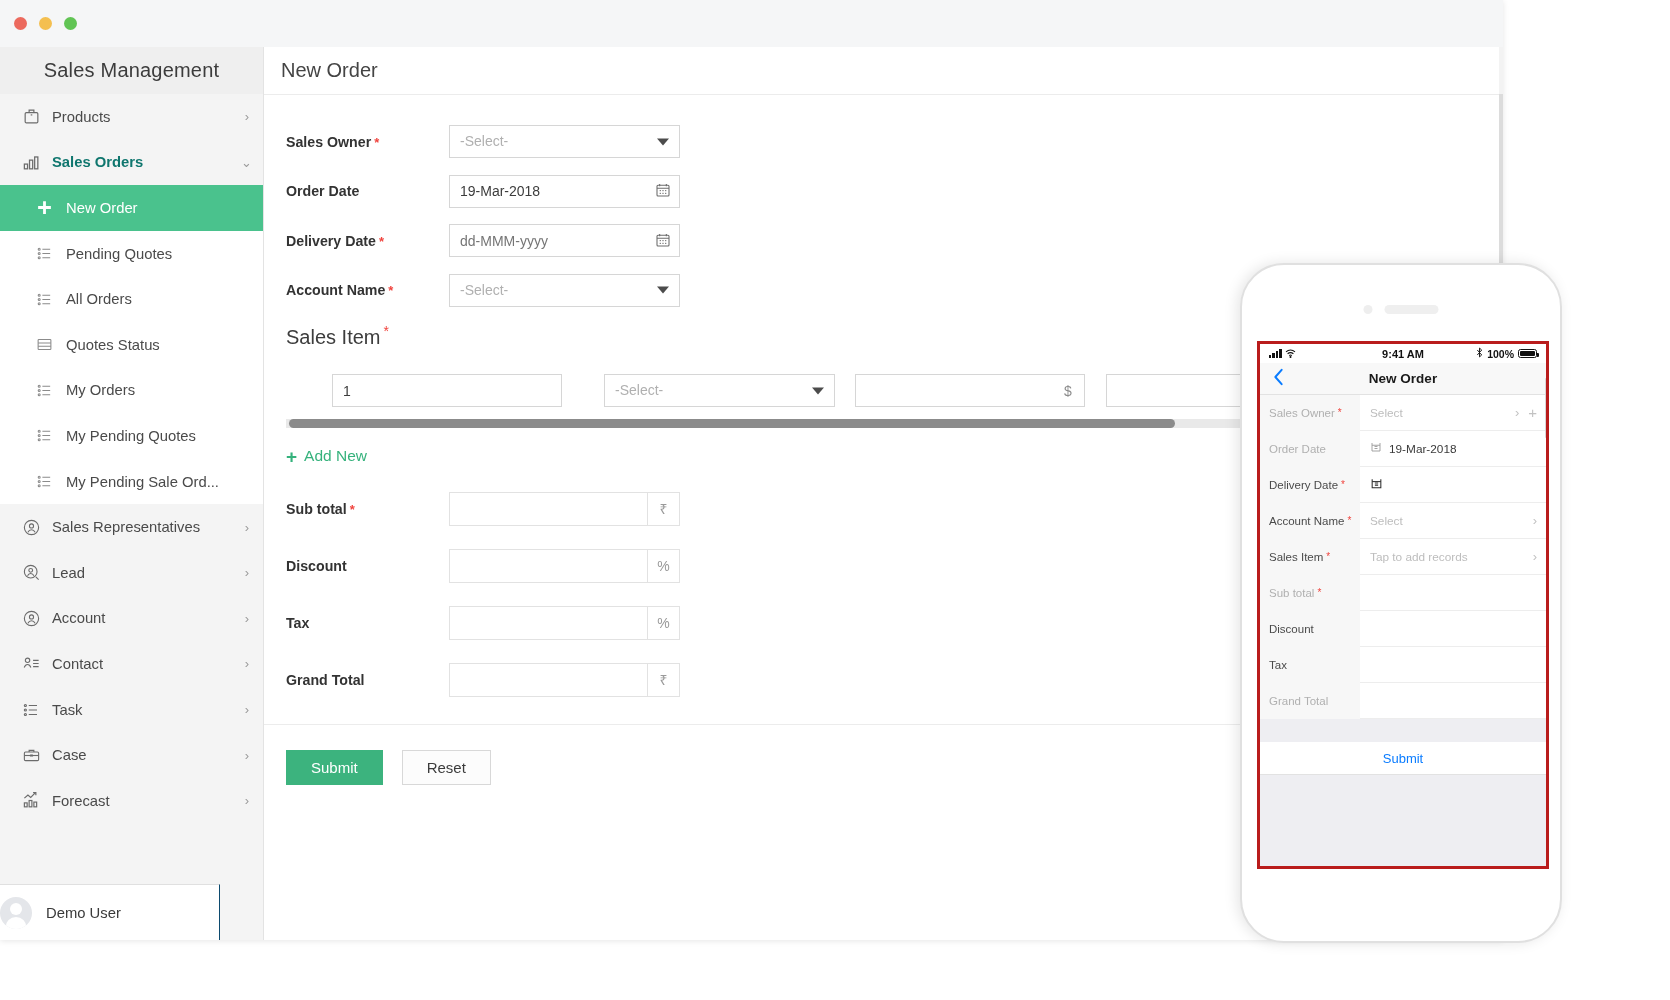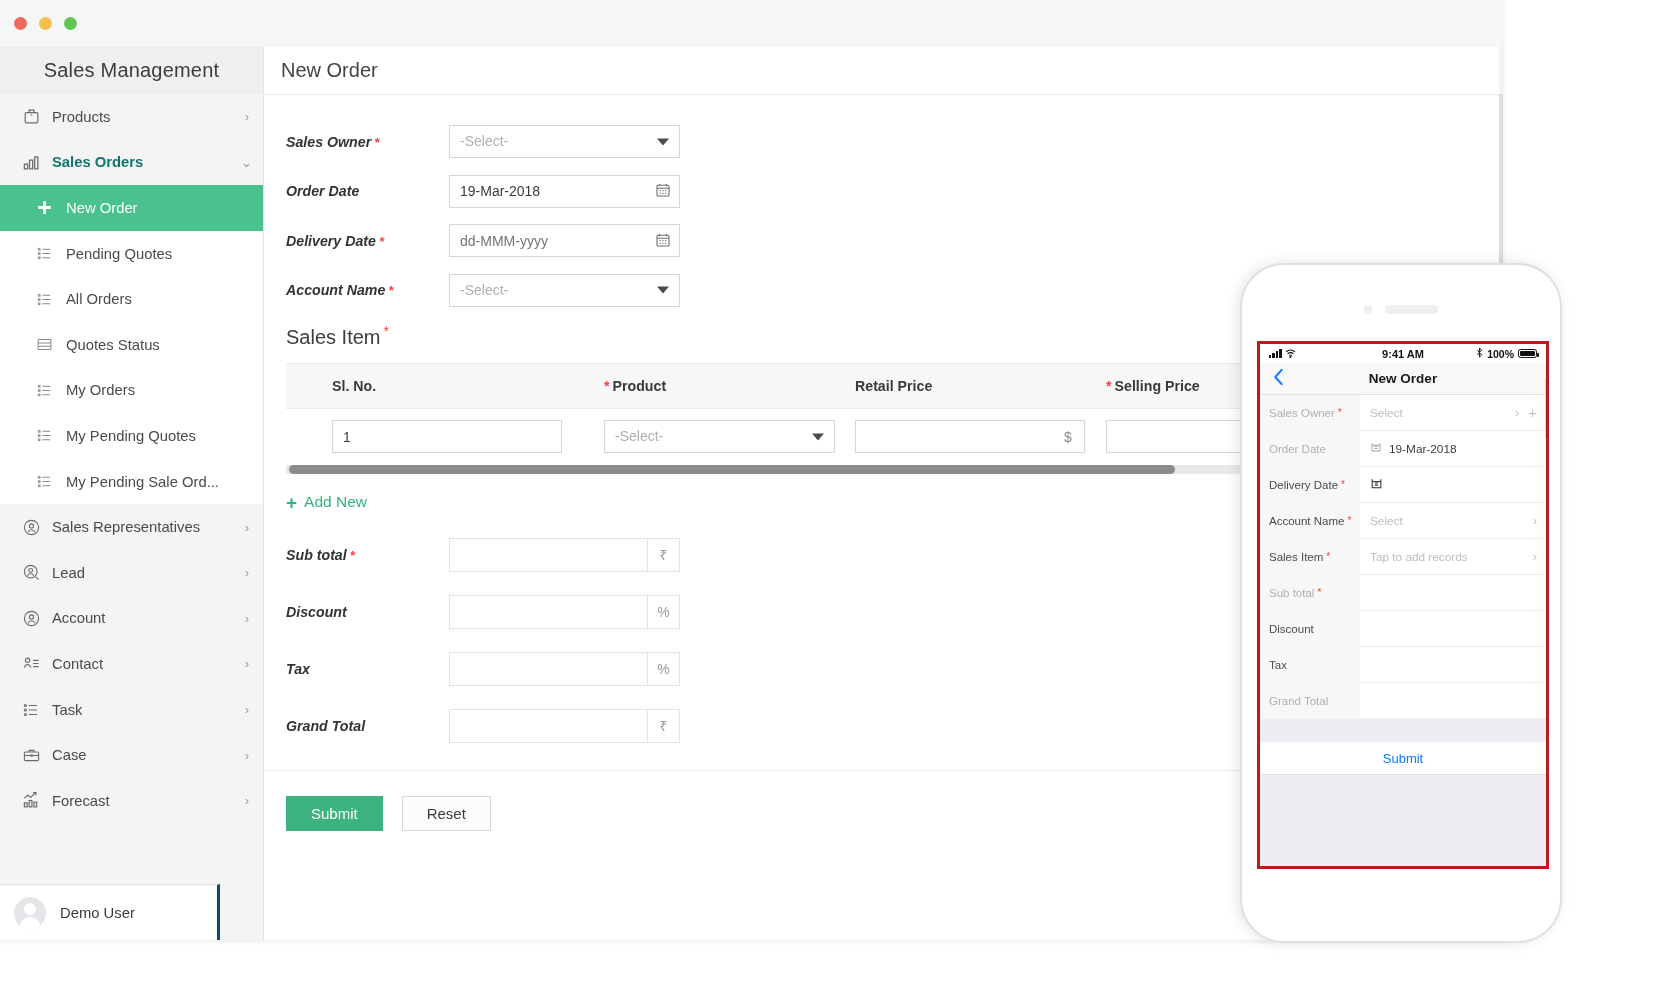--- a/index.html
+++ b/index.html
@@ -31,40 +31,40 @@
   .nav-item.group { background:#f4f4f4; }
   .nav-item.expanded .lbl { color:#0f766e; font-weight:bold; }
   .nav-item.child { padding-left:36px; background:#ffffff; }
   .nav-item.child .ico { color:#8b8b8b; }
   .nav-item.child .lbl { color:#4a4a4a; }
   .nav-item.active { background:#4ac28d; }
   .nav-item.active .lbl { color:#fff; }
   .nav-item.active .ico { color:#fff; }
 
   .user-bar { position:absolute; left:0; bottom:0; width:220px; height:56px;
-              background:#fff; border-top:1px solid #e0e0e0; border-right:3px solid #0c4a6e;
-              display:flex; align-items:center; padding-left:14px; }
+              background:#fff; border-top:1px solid #e0e0e0; border-right:1px solid #0c4a6e;
+              display:flex; align-items:center; }
   .avatar { width:32px; height:32px; border-radius:50%; background:#e4e6ea; overflow:hidden;
             position:relative; flex:0 0 32px; }
   .avatar::before { content:""; position:absolute; left:50%; top:6px; width:12px; height:12px;
             border-radius:50%; background:#fff; transform:translateX(-50%); }
   .avatar::after { content:""; position:absolute; left:50%; top:20px; width:21px; height:16px;
             border-radius:11px 11px 0 0; background:#fff; transform:translateX(-50%); }
   .user-name { margin-left:14px; font-size:14.8px; color:#3a3a3a; }
 
   
   .main { position:absolute; left:264px; top:47px; right:0; height:893px; background:#fff; }
   .page-head { height:48px; display:flex; align-items:center; padding-left:17px;
                border-bottom:1px solid #ececec; }
   .page-title { font-size:20px; color:#444; }
 
   .form-body { padding:30px 0 0 0; position:relative; }
 
   .frow { display:flex; align-items:center; margin-bottom:16.5px; padding-left:22px; }
-  .flabel { width:163px; flex:0 0 163px; font-size:14.2px; color:#333; font-weight:bold;font-style:italic; }
+  .flabel { width:163px; flex:0 0 163px; font-size:14.2px; color:#333; font-weight:bold; }
   .req { color:#f0443e; font-size:13px; margin-left:3px; }
   .fctl { position:relative; width:231px; height:33px; }
   .inp { width:100%; height:33px; border:1px solid #d6d6d6; background:#fff;
          font-size:14px; color:#3c3c3c; padding:0 30px 0 10px; font-family:inherit; outline:none; }
   .inp.ph { color:#4d7c0f; }
   .sel { width:100%; height:33px; border:1px solid #d6d6d6; background:#fff;
          font-size:14px; color:#b0b0b0; padding:0 30px 0 10px; line-height:31px; }
   .caret { position:absolute; right:11px; top:50%; transform:translateY(-50%);
            width:0; height:0; border-left:6px solid transparent; border-right:6px solid transparent;
            border-top:7px solid #4c4c4c; }
@@ -440,26 +440,20 @@
             <div class="sel">-Select-</div>
             <span class="caret"></span>
           </div>
         </div>
 
         <div class="section-title">
           <span>Sales Item</span><span class="req">*</span>
         </div>
 
         <div class="tbl-wrap">
-          <div class="tbl-head">
-            <div class="th c1">Sl. No.</div>
-            <div class="th c2"><span class="reqs">*</span><span>Product</span></div>
-            <div class="th c3">Retail Price</div>
-            <div class="th c4"><span class="reqs">*</span><span>Selling Price</span></div>
-          </div>
 
           <div class="tbl-row">
             <div class="c1" style="padding-left:46px;">
               <input class="cell-inp" style="width: 230px;" value="1">
             </div>
             <div class="c2" style="padding-left:18px;">
               <div class="fctl" style="width:231px;">
                 <div class="sel">-Select-</div>
                 <span class="caret"></span>
               </div>

